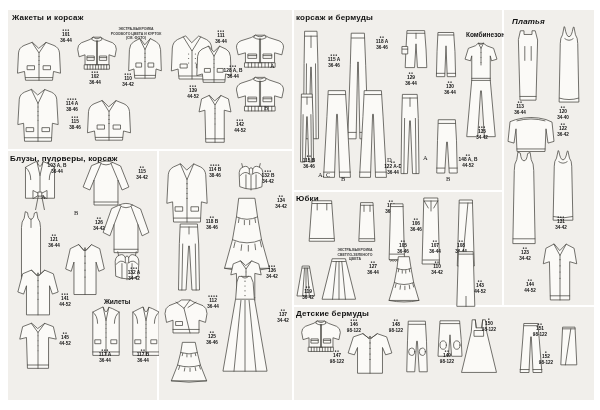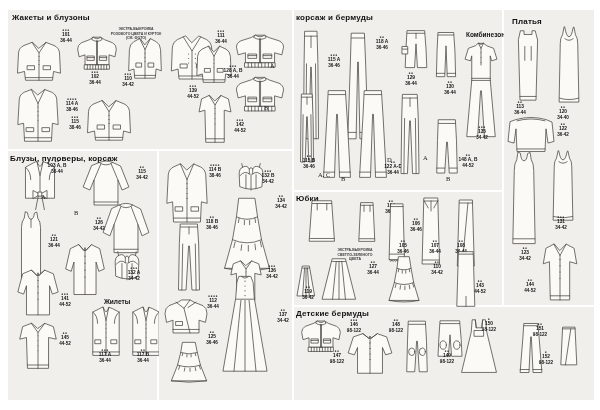--- a/index.html
+++ b/index.html
@@ -21,21 +21,21 @@
   .lbl .sizes{font-size:4.6px;font-weight:bold}
   .ltr{position:absolute;font-family:"Liberation Serif",serif;font-size:6.5px;color:#222}
   .note{position:absolute;font-size:3.5px;font-weight:bold;text-transform:uppercase;
         text-align:center;line-height:1.3;color:#3a3a3a}
 </style>
 </head>
 <body>
 
 <div id="page">
     <div class="section" style="left: 8px; top: 10px; width: 284px; height: 139px; background: rgb(241, 239, 235);"></div>
-    <div class="sec-title" style="left: 12px; top: 13px;">Жакеты и блузоны</div>
+    <div class="sec-title" style="left: 12px; top: 13px;">Жакеты и корсаж</div>
     <div class="note" style="left: 110px; top: 27px; width: 52px;">ЭКСТРА-ВЫКРОЙКА РОЗОВОГО ЦВЕТА И КУРТОК (СМ. ФОТО)</div>
     <div class="fig" style="left: 14px; top: 38px; width: 50px; height: 44px;">
       <svg viewBox="0 0 100 100" preserveAspectRatio="none">
         <path class="b" d="M36 10 L20 17 Q10 22 9 34 L7 80 L21 76 L23 96 L77 96 L79 76 L93 80 L91 34 Q90 22 80 17 L64 10 L50 23 Z"></path>
         <path d="M36 10 L50 34 L64 10 M50 34 L50 96 M23 90 L77 90"></path>
         <rect x="27" y="63" width="14" height="9"></rect>
         <rect x="59" y="63" width="14" height="9"></rect>
         <circle class="d" cx="50" cy="42" r="1.1"></circle>
         <circle class="d" cx="50" cy="51" r="1.1"></circle>
         <circle class="d" cx="50" cy="60" r="1.1"></circle>
@@ -300,21 +300,21 @@
       <div class="dots">●●</div>
       <div class="code">148 A, B</div>
       <div class="sizes">44-52</div>
     </div>
     <div class="ltr" style="left: 318px; top: 171px;">A, C</div>
     <div class="ltr" style="left: 341px; top: 175px;">B</div>
     <div class="ltr" style="left: 387px; top: 156px;">D</div>
     <div class="ltr" style="left: 423px; top: 154px;">A</div>
     <div class="ltr" style="left: 446px; top: 175px;">B</div>
     <div class="section" style="left: 504px; top: 10px; width: 90px; height: 295px; background: rgb(241, 239, 235);"></div>
-    <div class="sec-title" style="left: 512px; top: 17px;">Платья</div>
+    <div class="sec-title" style="left: 512px; top: 17px; font-style: italic;">Платья</div>
     <div class="fig" style="left: 508px; top: 28px; width: 40px; height: 74px;">
       <svg viewBox="0 0 100 160" preserveAspectRatio="none">
         <path class="b" d="M32 6 L40 6 L40 14 L60 14 L60 6 L68 6 L74 26 L70 156 L30 156 L26 26 Z"></path>
         <path d="M42 40 L42 70 M58 40 L58 70 M30 148 L70 148"></path>
       </svg>
     </div>
     <div class="lbl" style="left: 507px; top: 101px;">
       <div class="dots">●●</div>
       <div class="code">113</div>
       <div class="sizes">36-44</div>

